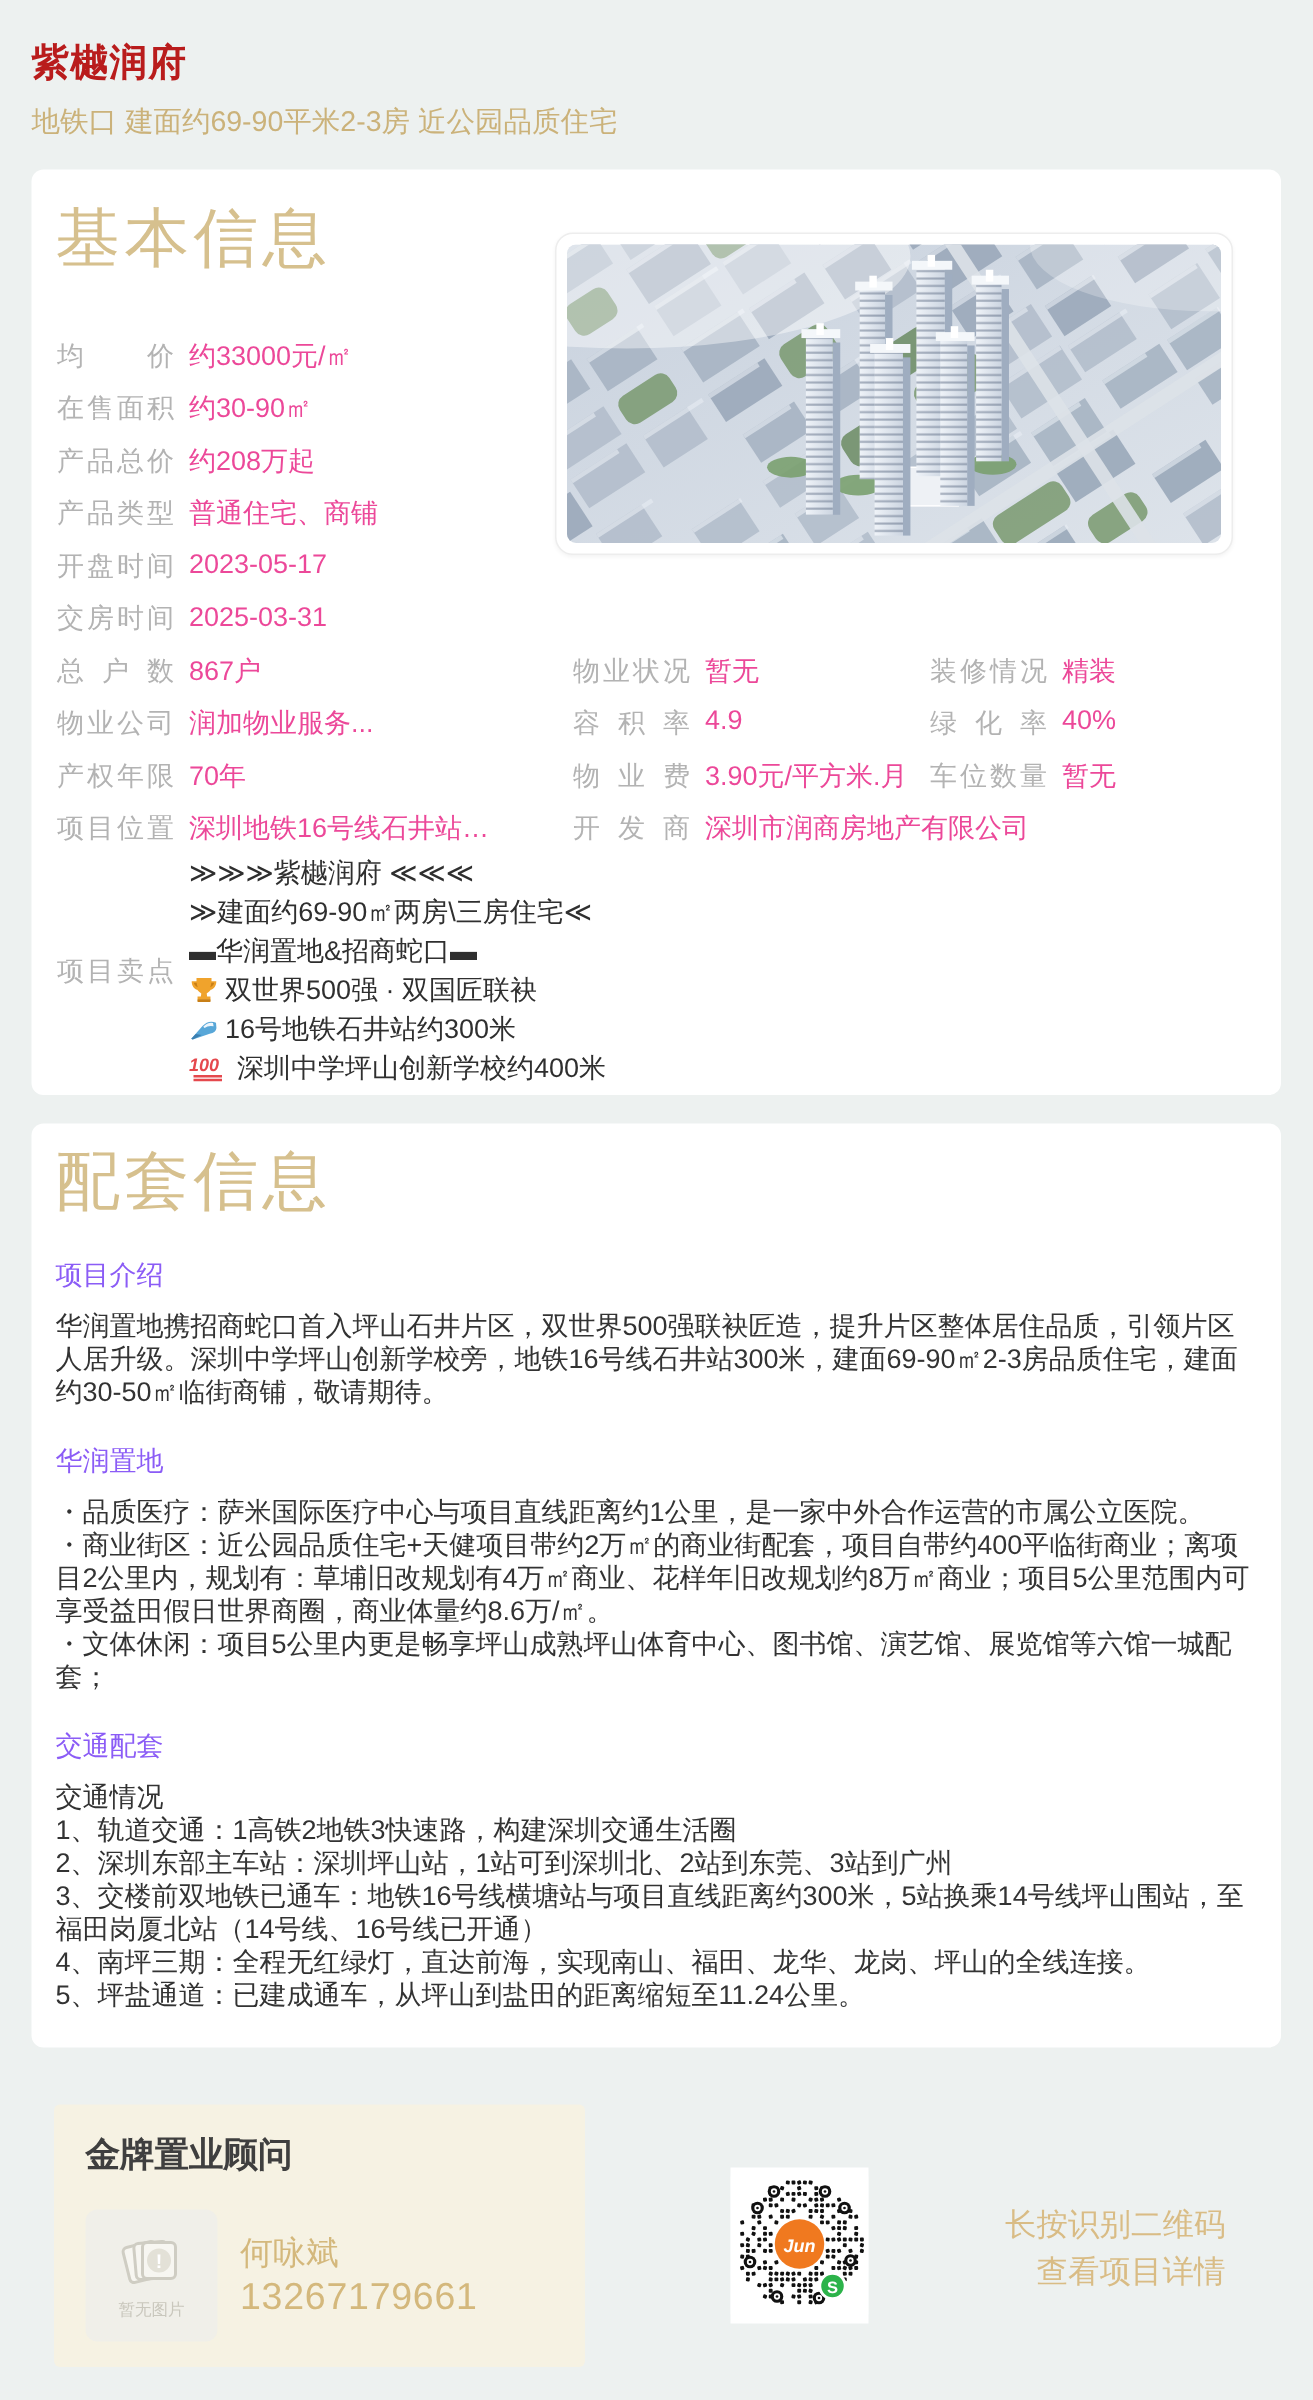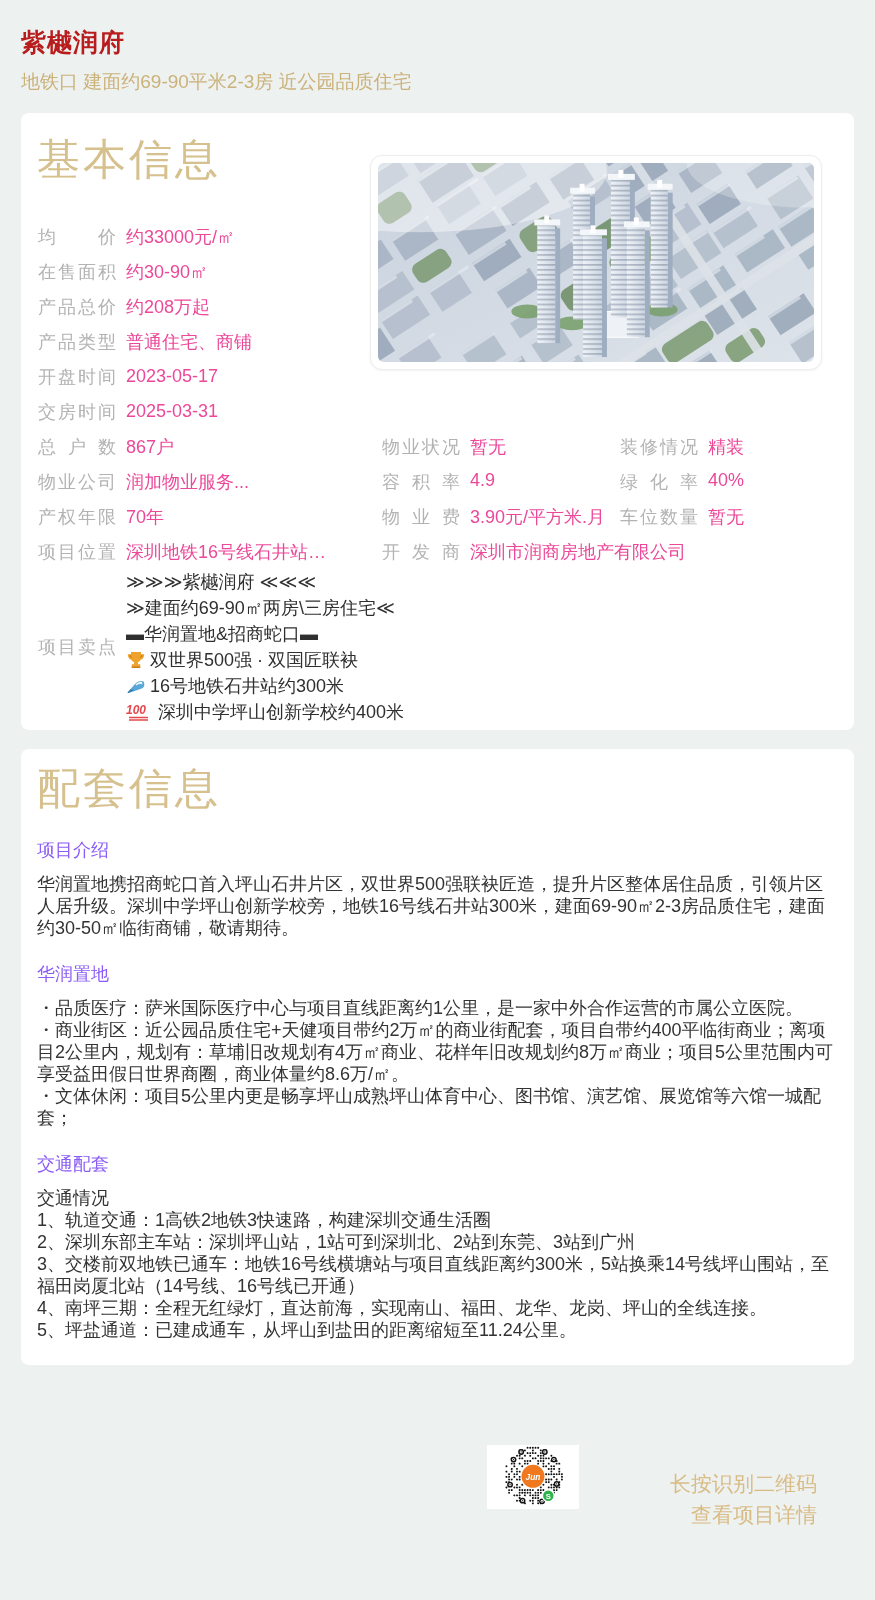--- a/index.html
+++ b/index.html
@@ -56,21 +56,21 @@
   
   .footer { position:relative; height:255px; }
   .consultant { position:absolute; left:15px; top:38px; width:354px; height:175px;
     background:#f6f2e3; border-radius:4px; }
   .consult-title { position:absolute; left:21px; top:18px; font-size:23px; font-weight:600; color:#3f3f3f; }
   .avatar { position:absolute; left:21px; top:70px; width:88px; height:88px; background:#f0efe9;
     border-radius:8px; display:flex; flex-direction:column; align-items:center; justify-content:center; }
   .avatar-label { font-size:11px; color:#c9c7bd; margin-top:4px; }
   .consult-name { position:absolute; left:124px; top:84px; font-size:22px; color:#d4b87c; }
   .consult-phone { position:absolute; left:124px; top:114px; font-size:25px; letter-spacing:.5px; color:#d4b87c; }
-  .qr { position:absolute; left:466px; top:80px; width:92px; height:64px; background:#fff; }
+  .qr { position:absolute; left:466px; top:80px; width:92px; height:104px; background:#fff; }
   .qr svg { width:100%; height:100%; display:block; }
   .qr-caption { position:absolute; left:566px; top:103px; width:230px; font-size:21px; line-height:31px;
     color:#d9bc85; text-align:right; font-weight:500; }
 </style>
 </head>
 <body>
 
 <div class="page">
 
   <div>
@@ -608,20 +608,37 @@
       <div>交通情况</div>
       <div>1、轨道交通：1高铁2地铁3快速路，构建深圳交通生活圈</div>
       <div>2、深圳东部主车站：深圳坪山站，1站可到深圳北、2站到东莞、3站到广州</div>
       <div>3、交楼前双地铁已通车：地铁16号线横塘站与项目直线距离约300米，5站换乘14号线坪山围站，至福田岗厦北站（14号线、16号线已开通）</div>
       <div>4、南坪三期：全程无红绿灯，直达前海，实现南山、福田、龙华、龙岗、坪山的全线连接。</div>
       <div>5、坪盐通道：已建成通车，从坪山到盐田的距离缩短至11.24公里。</div>
     </div>
   </div>
 
   <div class="footer">
+    <div class="consultant">
+      <div class="consult-title">金牌置业顾问</div>
+      <div class="avatar">
+        <svg width="42" height="40" viewBox="0 0 42 40">
+          <g fill="none" stroke="#cfcdc3" stroke-width="2">
+            <rect x="4" y="8" width="22" height="24" rx="3" transform="rotate(-14 15 20)" fill="#f7f6f1"></rect>
+            <rect x="10" y="7" width="22" height="24" rx="3" transform="rotate(-5 21 19)" fill="#f7f6f1"></rect>
+            <rect x="15" y="7" width="22" height="24" rx="3" fill="#f7f6f1"></rect>
+          </g>
+          <circle cx="26" cy="19" r="8" fill="#e3e1d7"></circle>
+          <text x="26" y="24" text-anchor="middle" font-size="13" font-weight="bold" fill="#fff">!</text>
+        </svg>
+        <div class="avatar-label">暂无图片</div>
+      </div>
+      <div class="consult-name">何咏斌</div>
+      <div class="consult-phone">13267179661</div>
+    </div>
 
     <div class="qr">
       <svg viewBox="0 0 92 92">
         <rect x="0" y="0" width="92" height="92" fill="#fff"></rect>
         <g id="qrdots">
             <rect x="6.5" y="29.299999999999997" width="2.6" height="2.6" rx="0.7" fill="#111" transform="rotate(-10 7.8 30.599999999999998)"></rect>
             <rect x="6.5" y="36.9" width="2.6" height="2.6" rx="0.7" fill="#111" transform="rotate(-6 7.8 38.199999999999996)"></rect>
             <rect x="6.5" y="44.5" width="2.6" height="2.6" rx="0.7" fill="#111" transform="rotate(-7 7.8 45.8)"></rect>
             <rect x="6.5" y="52.1" width="2.6" height="2.6" rx="0.7" fill="#111" transform="rotate(8 7.8 53.4)"></rect>
             <rect x="6.5" y="59.7" width="2.6" height="2.6" rx="0.7" fill="#111" transform="rotate(-16 7.8 61)"></rect>

